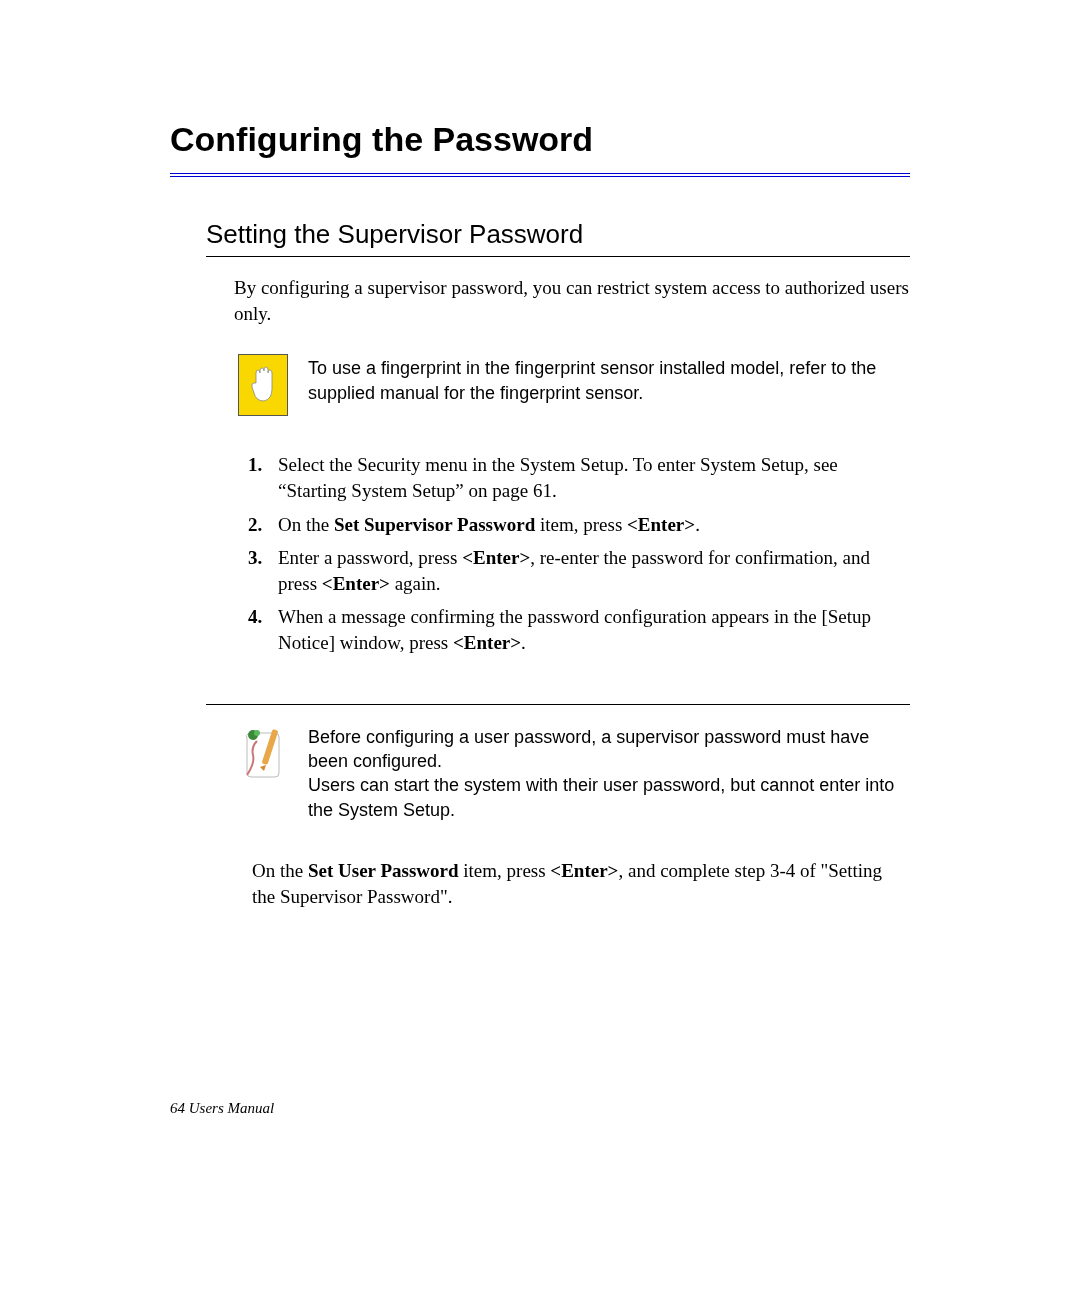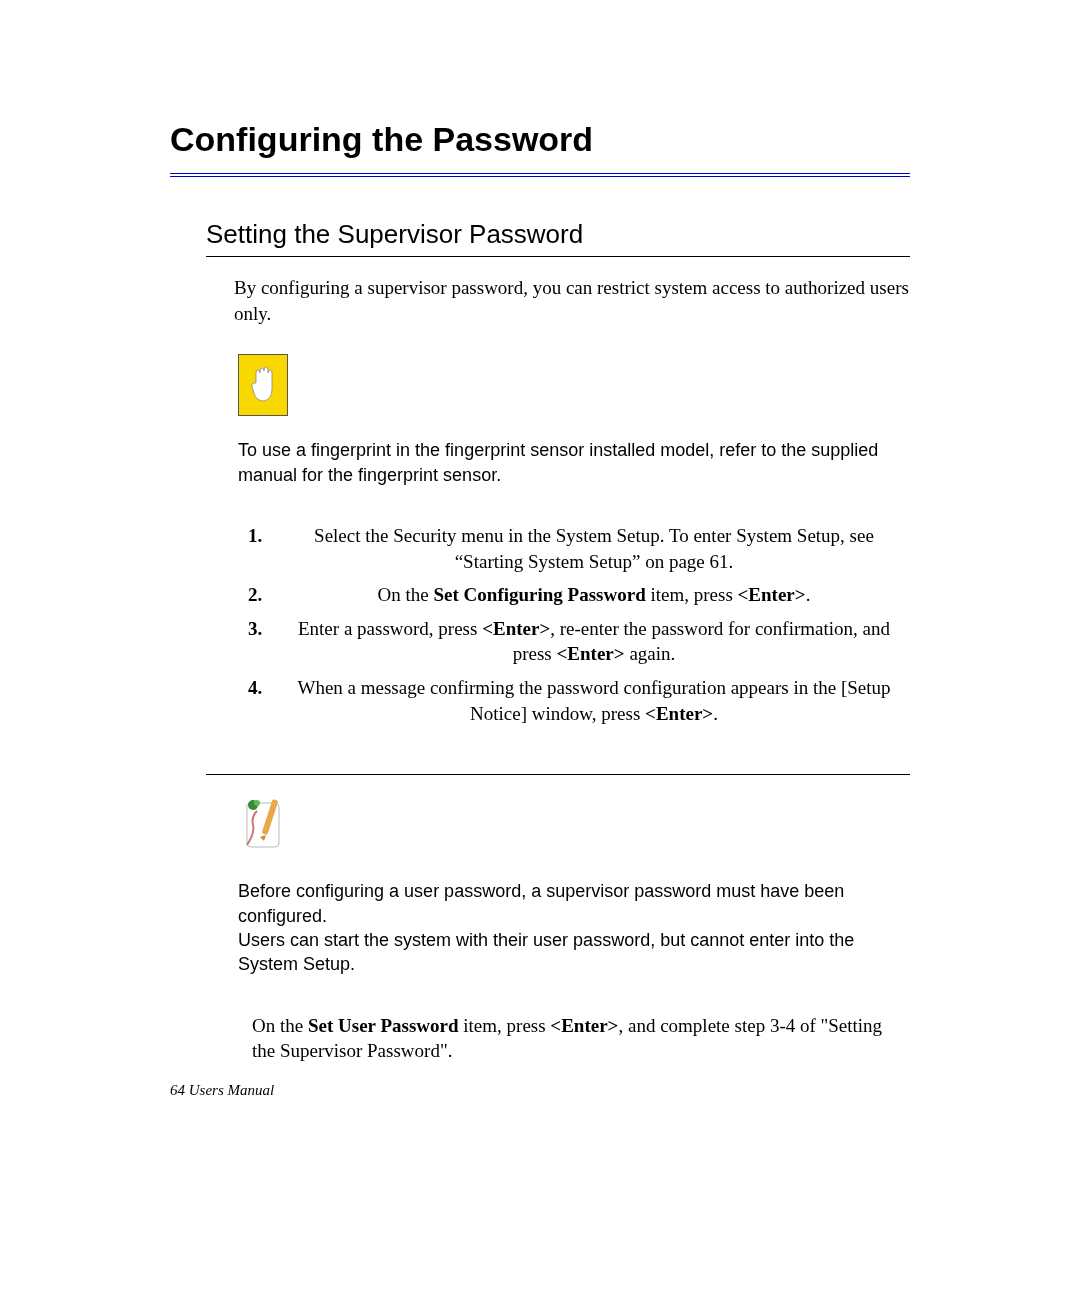--- a/index.html
+++ b/index.html
@@ -47,21 +47,20 @@
       line-height: 1.35;
       margin-left: 64px;
       margin-bottom: 28px;
     }
     .note-block {
       display: flex;
       align-items: flex-start;
       margin-left: 68px;
       margin-bottom: 36px;
       gap: 20px;
-      flex-direction: column;
     }
     .note-text {
       font-family: Arial, Helvetica, sans-serif;
       font-size: 18px;
       line-height: 1.35;
       flex: 1;
       padding-top: 2px;
     }
     .hand-icon {
       width: 50px;
@@ -88,21 +87,20 @@
     .pencil-icon svg {
       width: 44px;
       height: 56px;
     }
     ol.steps {
       margin-left: 108px;
       margin-bottom: 48px;
       padding-left: 0;
       list-style: none;
       counter-reset: step;
-      text-align: center;
     }
     ol.steps li {
       font-size: 19px;
       line-height: 1.35;
       margin-bottom: 8px;
       position: relative;
       padding-left: 0;
     }
     ol.steps li::before {
       counter-increment: step;
@@ -115,21 +113,21 @@
       font-weight: bold;
     }
     .end-text {
       font-size: 19px;
       line-height: 1.35;
       margin-left: 82px;
       margin-top: 24px;
     }
     .footer {
       position: absolute;
-      bottom: 210px;
+      bottom: 192px;
       left: 170px;
       font-family: Georgia, serif;
       font-style: italic;
       font-size: 15px;
     }
     .section2 {
       margin-top: 8px;
     }
   </style>
 </head>
@@ -151,21 +149,21 @@
       </svg>
     </div>
     <div class="note-text">To use a fingerprint in the fingerprint sensor installed model, refer to the supplied manual for the fingerprint sensor.</div>
   </div>
 
   <ol class="steps">
     <li>
       <span class="step-text">Select the Security menu in the System Setup. To enter System Setup, see “Starting System Setup” on page 61.</span>
     </li>
     <li>
-      <span class="step-text"><span>On the </span><b>Set Configuring Password</b><span> item, press </span><b>&lt;Enter&gt;</b><span>.</span></span>
+      <span class="step-text"><span>On the </span><b>Set Supervisor Password</b><span> item, press </span><b>&lt;Enter&gt;</b><span>.</span></span>
     </li>
     <li>
       <span class="step-text"><span>Enter a password, press </span><b>&lt;Enter&gt;</b><span>, re-enter the password for confirmation, and press </span><b>&lt;Enter&gt;</b><span> again.</span></span>
     </li>
     <li>
       <span class="step-text"><span>When a message confirming the password configuration appears in the [Setup Notice] window, press </span><b>&lt;Enter&gt;</b><span>.</span></span>
     </li>
   </ol>
 
   <div class="section2">

